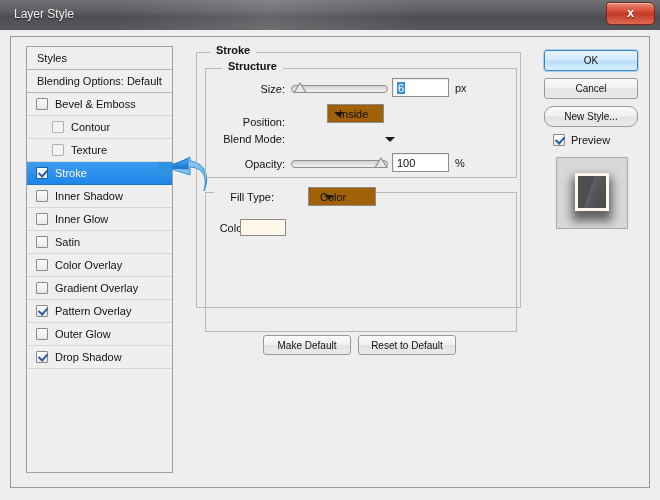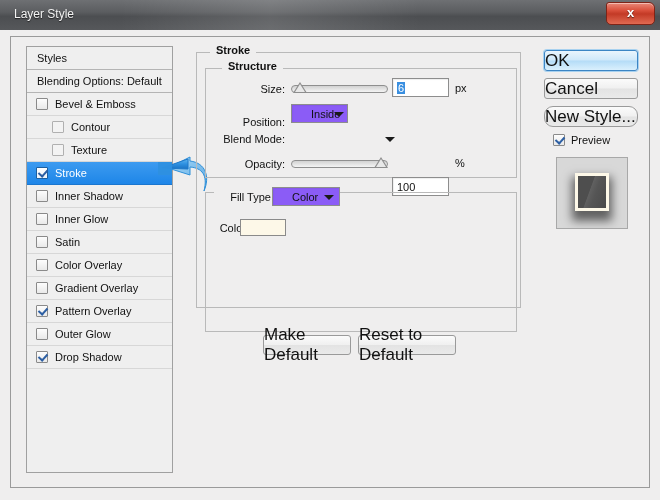--- a/index.html
+++ b/index.html
@@ -255,29 +255,30 @@
   .unit {
     position: absolute;
     font-size: 11px;
     color: #111;
   }
 
   
   .dropdown {
     position: absolute;
     border: 1px solid #8d8d8d;
-    background: #8b5cf6;
+    background: #a16207;
     box-sizing: border-box;
     display: flex;
     align-items: center;
     font-size: 11px;
     color: #111;
-    padding-left: 19px;
+    padding-left: 11px;
     cursor: pointer;
     box-shadow: inset 1px 1px 1px rgba(0,0,0,0.05);
+    margin-left: 36px;
   }
 
   
   #fill-group {
     position: absolute;
     left: 205px; top: 192px;
     width: 312px;
     height: 140px;
     border: 1px solid #b9b9b9;
     box-sizing: border-box;
@@ -298,24 +299,25 @@
     cursor: pointer;
   }
 
   
   .btn {
     position: absolute;
     box-sizing: border-box;
     border: 1px solid #9a9a9a;
     border-radius: 3px;
     background: linear-gradient(to bottom, #fbfbfb 0%, #f0f0f0 48%, #e3e3e3 52%, #eaeaea 100%);
-    font-size: 17px;
+    font-size: 10px;
     color: #111;
     display: flex;
     align-items: center;
+    justify-content: center;
     cursor: pointer;
     font-family: "Liberation Sans", sans-serif;
   }
   .btn.primary {
     border: 1px solid #3c85c4;
     background: linear-gradient(to bottom, #eaf5fd 0%, #cfe8fa 48%, #b4dcf7 52%, #daf0fd 100%);
     box-shadow: 0 0 0 1px rgba(120,190,240,0.6);
   }
 
   
@@ -462,21 +464,21 @@
     <span>Inside</span>
   </div>
   <div style="position:absolute;left:334px;top:112px;width:0;height:0;border-left:5px solid transparent;border-right:5px solid transparent;border-top:5px solid #1a1a1a;"></div>
 
   <div class="field-label" style="left:195px; top:133px; width:90px;">Blend Mode:</div>
   <div style="position:absolute;left:385px;top:137px;width:0;height:0;border-left:5px solid transparent;border-right:5px solid transparent;border-top:5px solid #1a1a1a;"></div>
 
   <div class="field-label" style="left:210px; top:158px; width:75px;">Opacity:</div>
   <div class="slider-track" style="left:291px; top:160px; width:97px;"></div>
   <div class="slider-thumb-shape" style="left: 374px; top: 157px;"></div>
-  <div class="text-input" style="left:392px; top:153px; width:57px; height:19px;margin-top:24px;">
+  <div class="text-input" style="left:392px; top:153px; width:57px; height:19px;">
     <span>100</span>
   </div>
   <div class="unit" style="left:455px; top:157px;">%</div>
 
   <div id="fill-group"></div>
   <div id="fill-legend-mask"></div>
   <div class="field-label" style="left:214px; top:191px; width:60px;">Fill Type:</div>
   <div class="dropdown" style="left:272px; top:187px; width:68px; height:19px;">
     <span>Color</span>
   </div>

